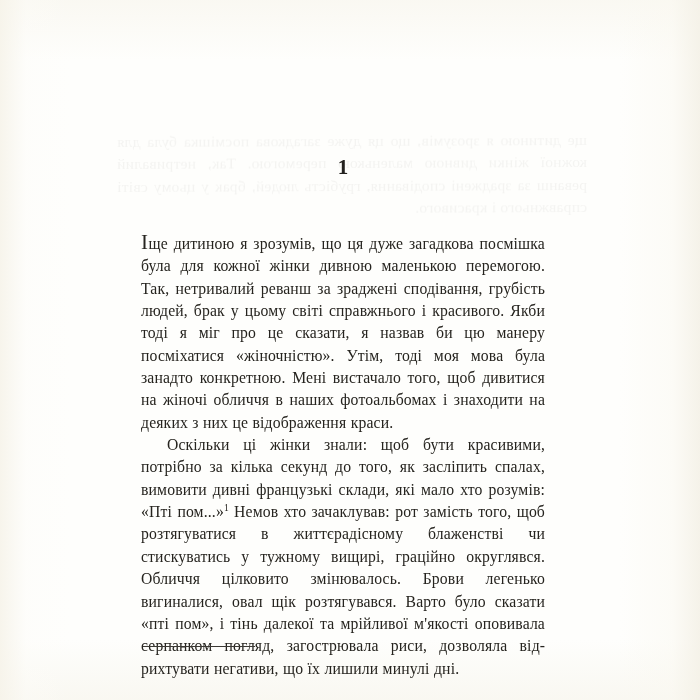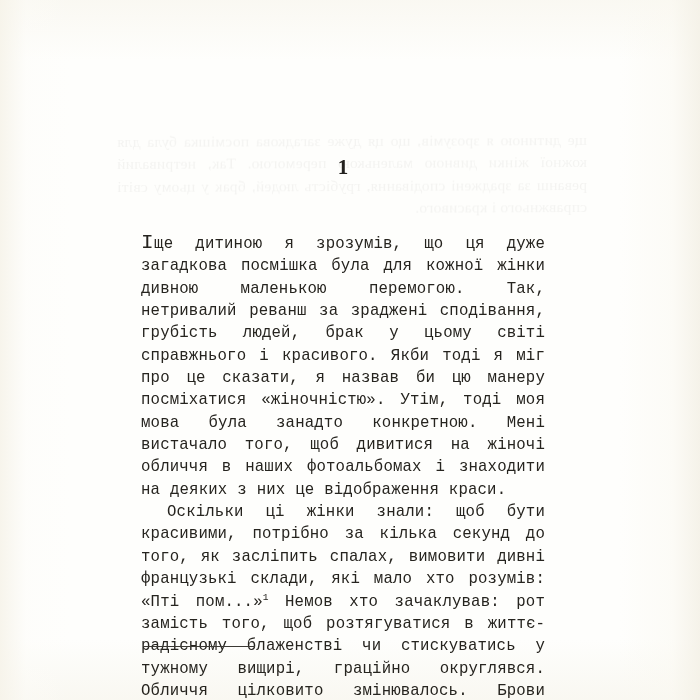--- a/index.html
+++ b/index.html
@@ -84,21 +84,20 @@
   .para {
     margin: 0;
     text-align: justify;
     text-align-last: left;
     font-size: 15.7px;
     line-height: 22.35px;
     color: #26241f;
     letter-spacing: 0.15px;
     word-spacing: 0.3px;
     hyphens: manual;
-    font-family: Liberation Mono, monospace;
   }
   .para + .para {
     text-indent: 26px;
   }
 
   .initial-cap {
     font-size: 21px;
     line-height: 21px;
     vertical-align: baseline;
     letter-spacing: 0.5px;

